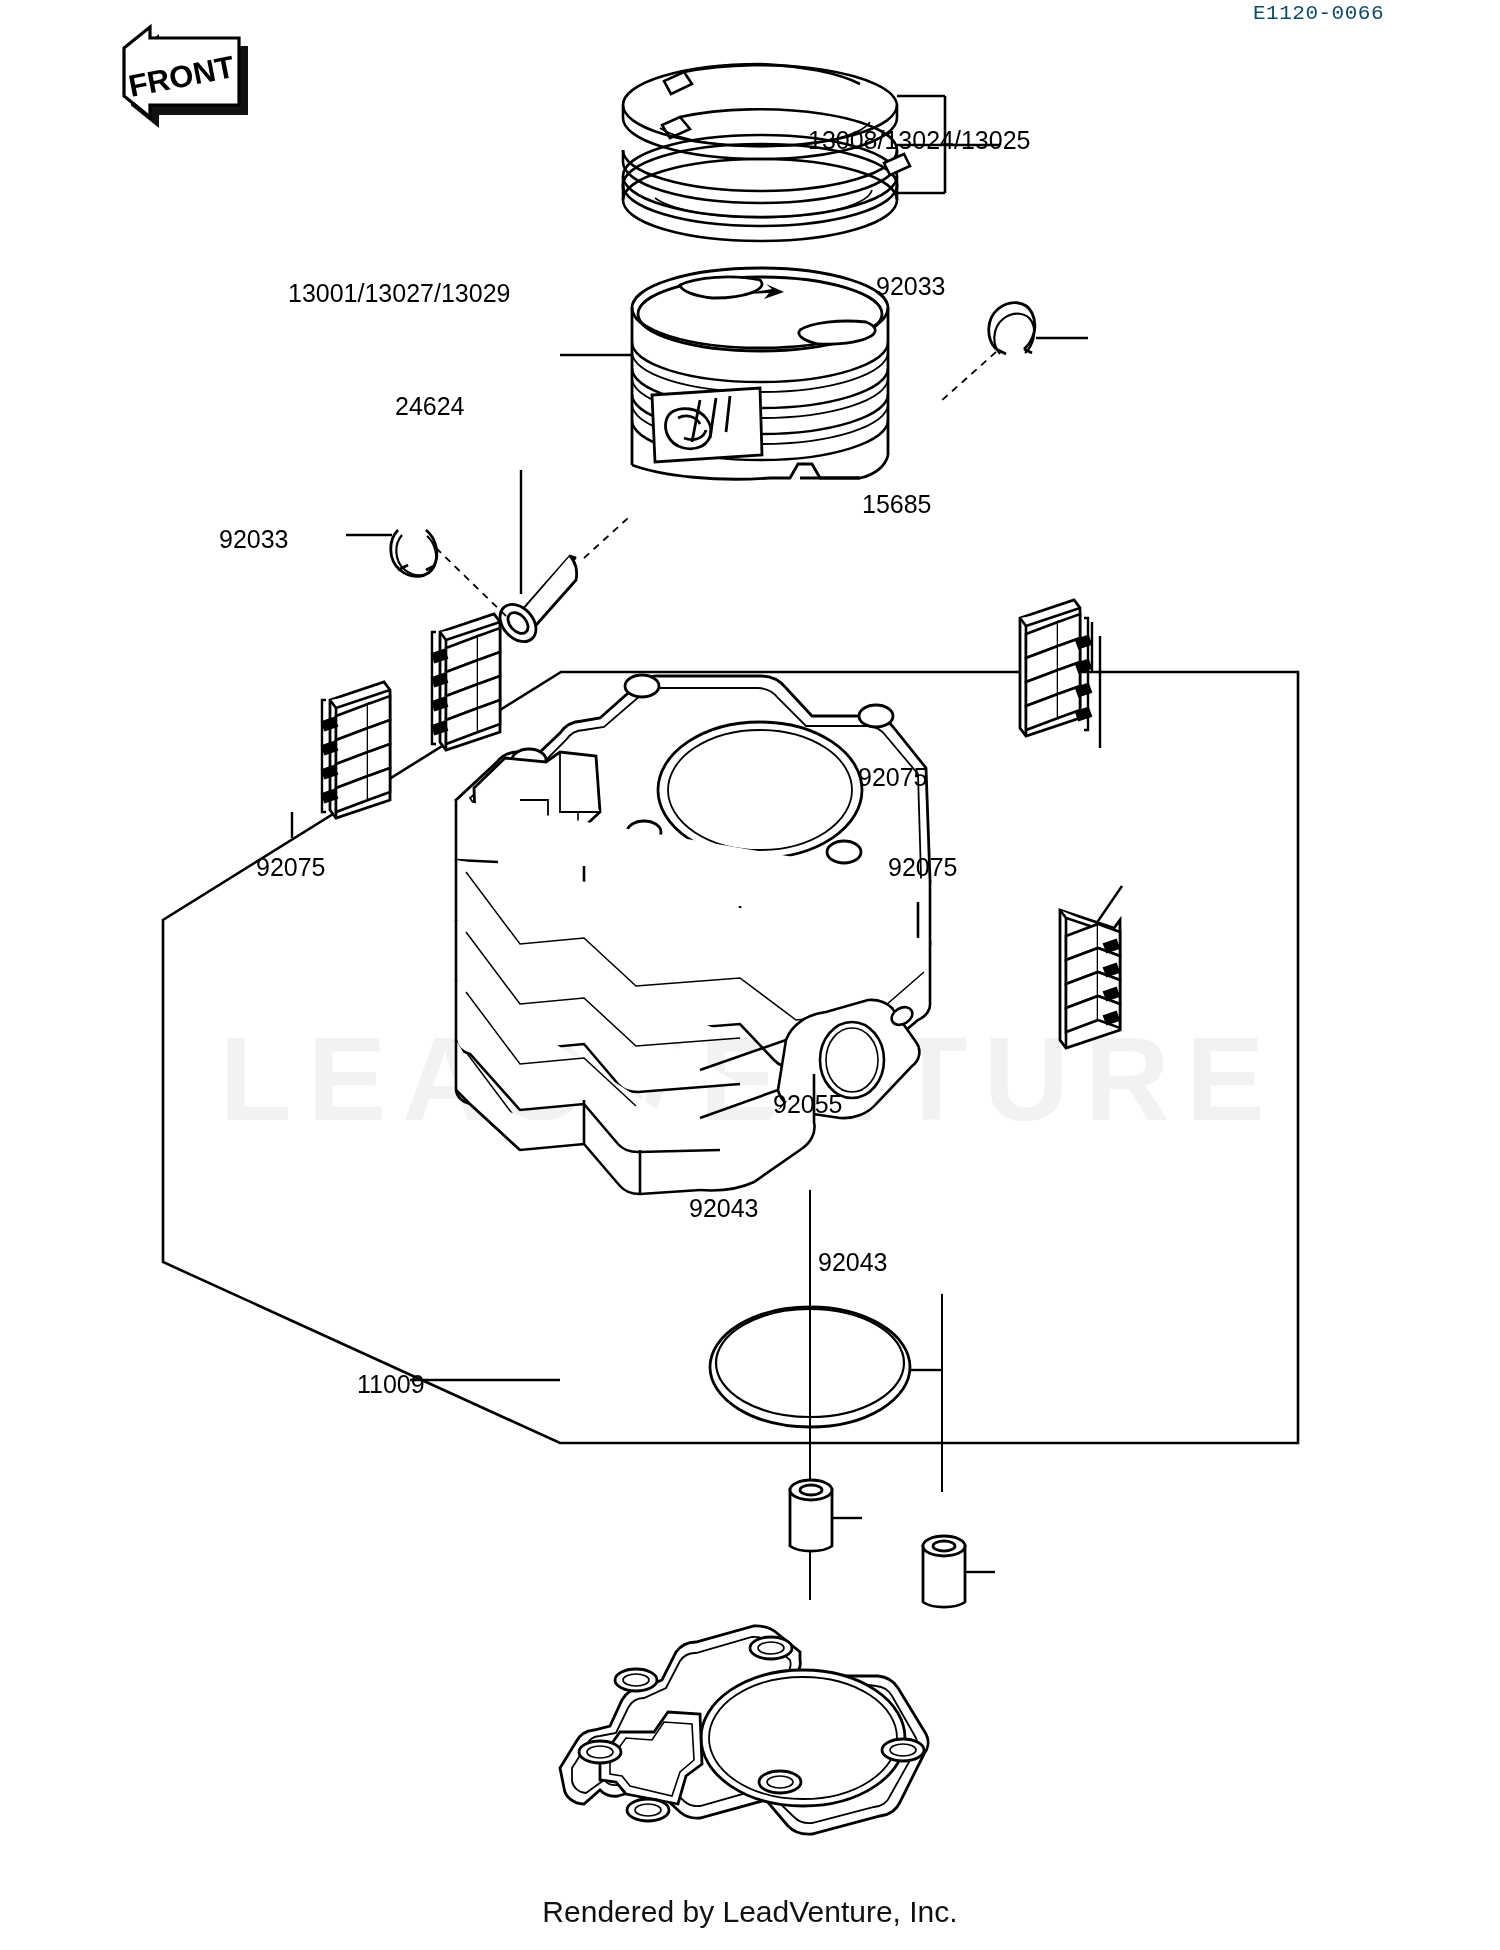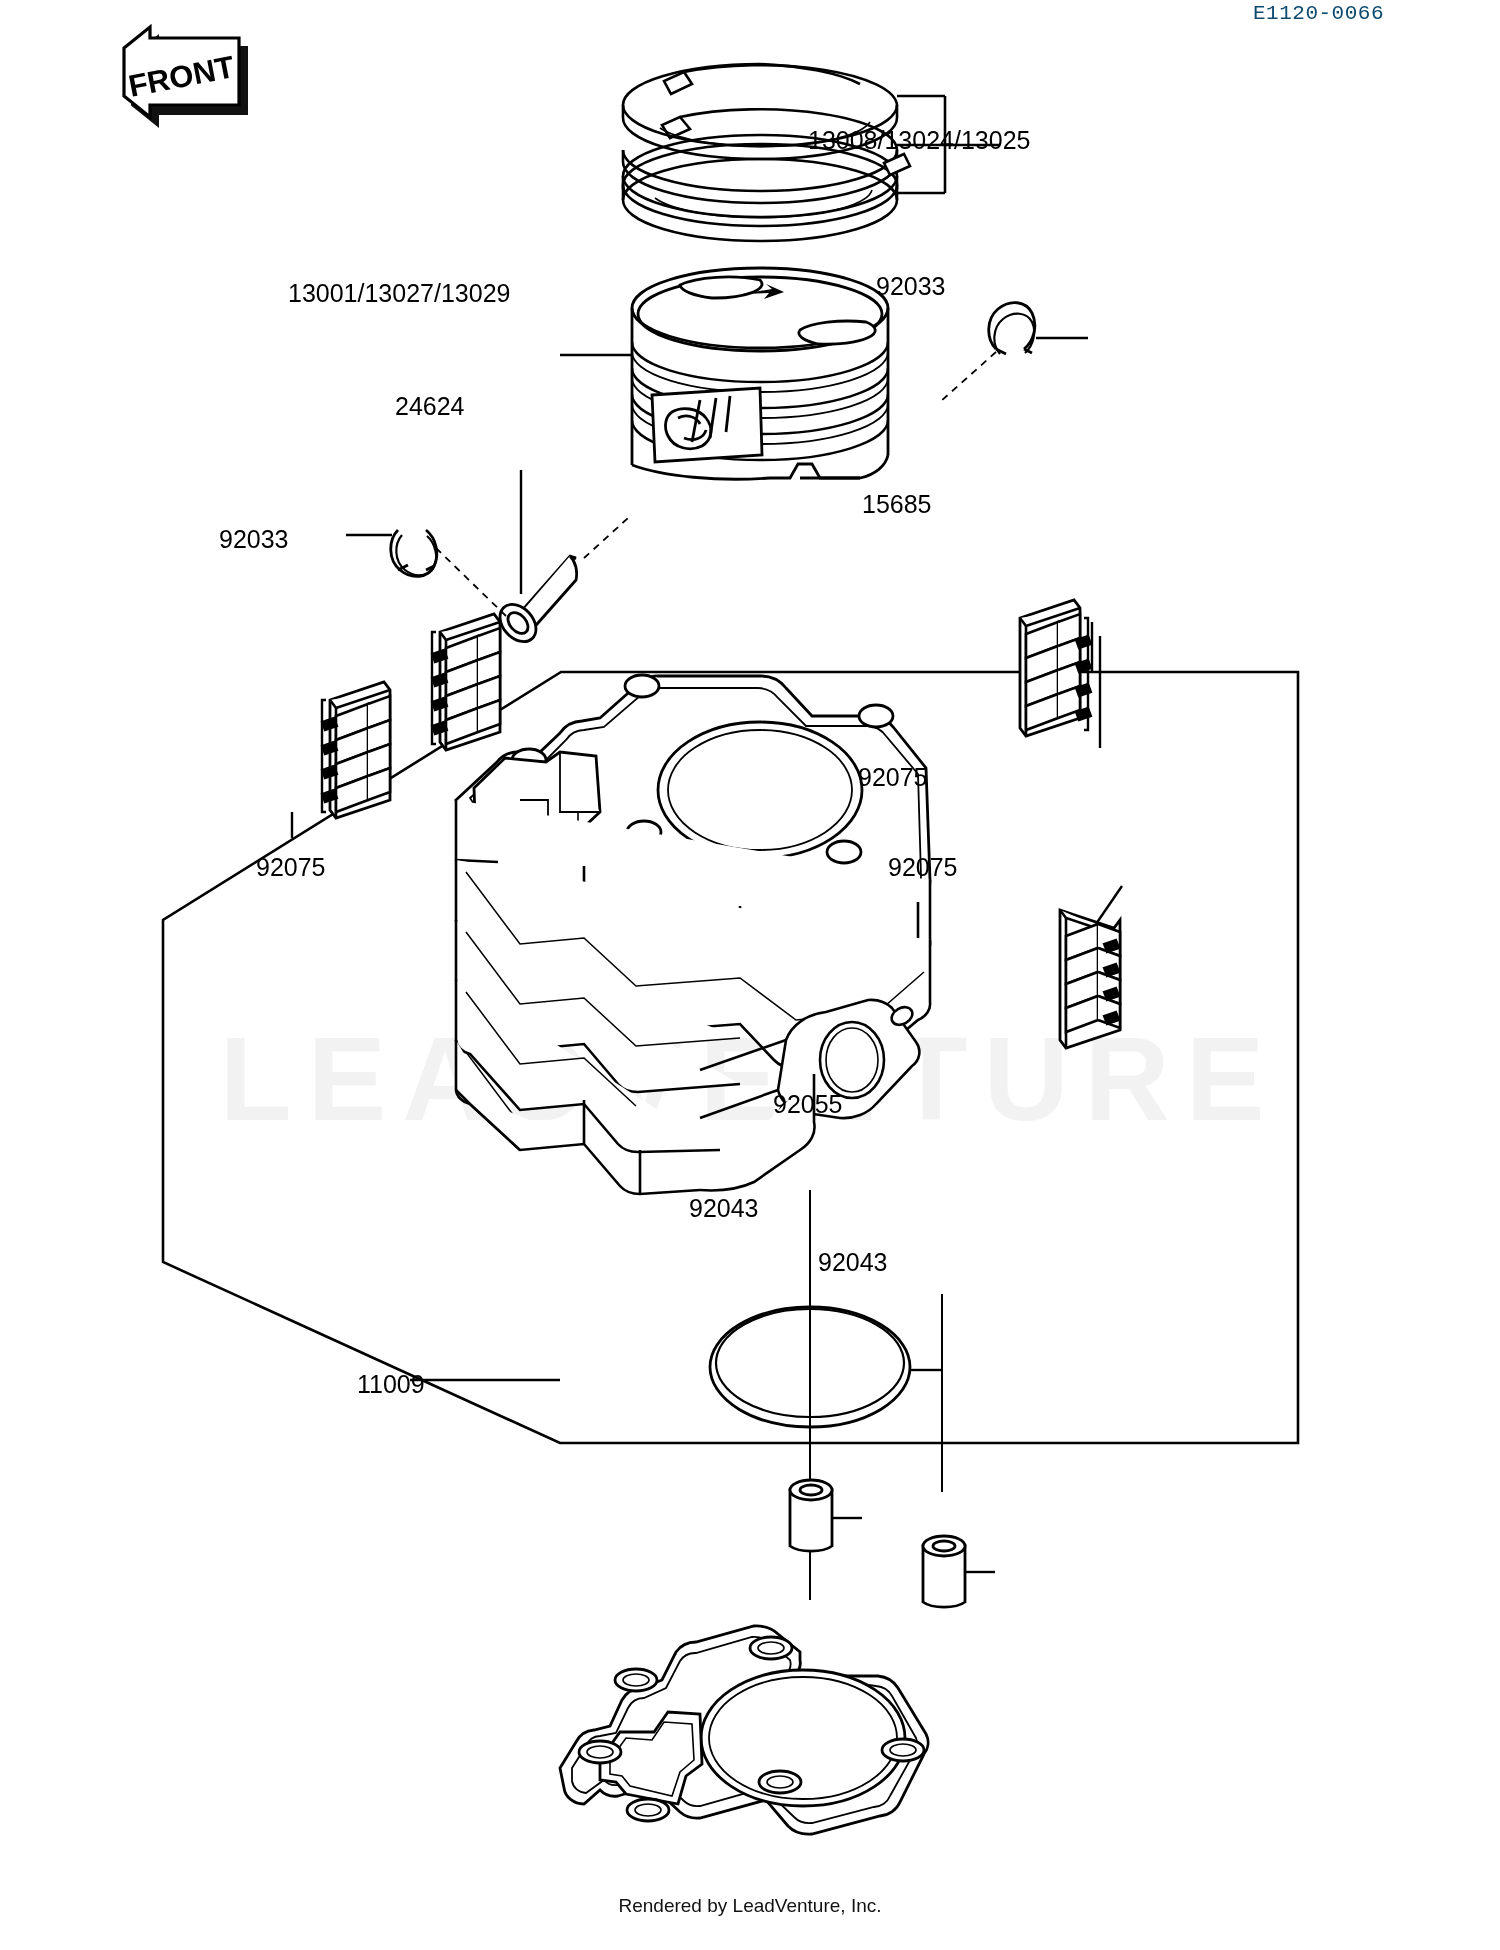--- a/index.html
+++ b/index.html
@@ -12,21 +12,21 @@
   }
   #sheet{position:absolute;inset:0;width:1500px;height:1950px;}
   .hdr{
     position:absolute;
     font-family:"Liberation Mono","DejaVu Sans Mono",monospace;
     font-size:21px;letter-spacing:.5px;color:#0c4a6e;
   }
   .ftr{
     position:absolute;
     font-family:"Liberation Sans",sans-serif;
-    font-size:19px;color:#111;
+    font-size:30px;color:#111;
     width:100%;text-align:center;
   }
   .lbl{
     position:absolute;
     font-family:"Liberation Sans",sans-serif;
     font-weight:normal;
     font-size:25px;
     letter-spacing:0px;
     white-space:nowrap;
     color:#000;

